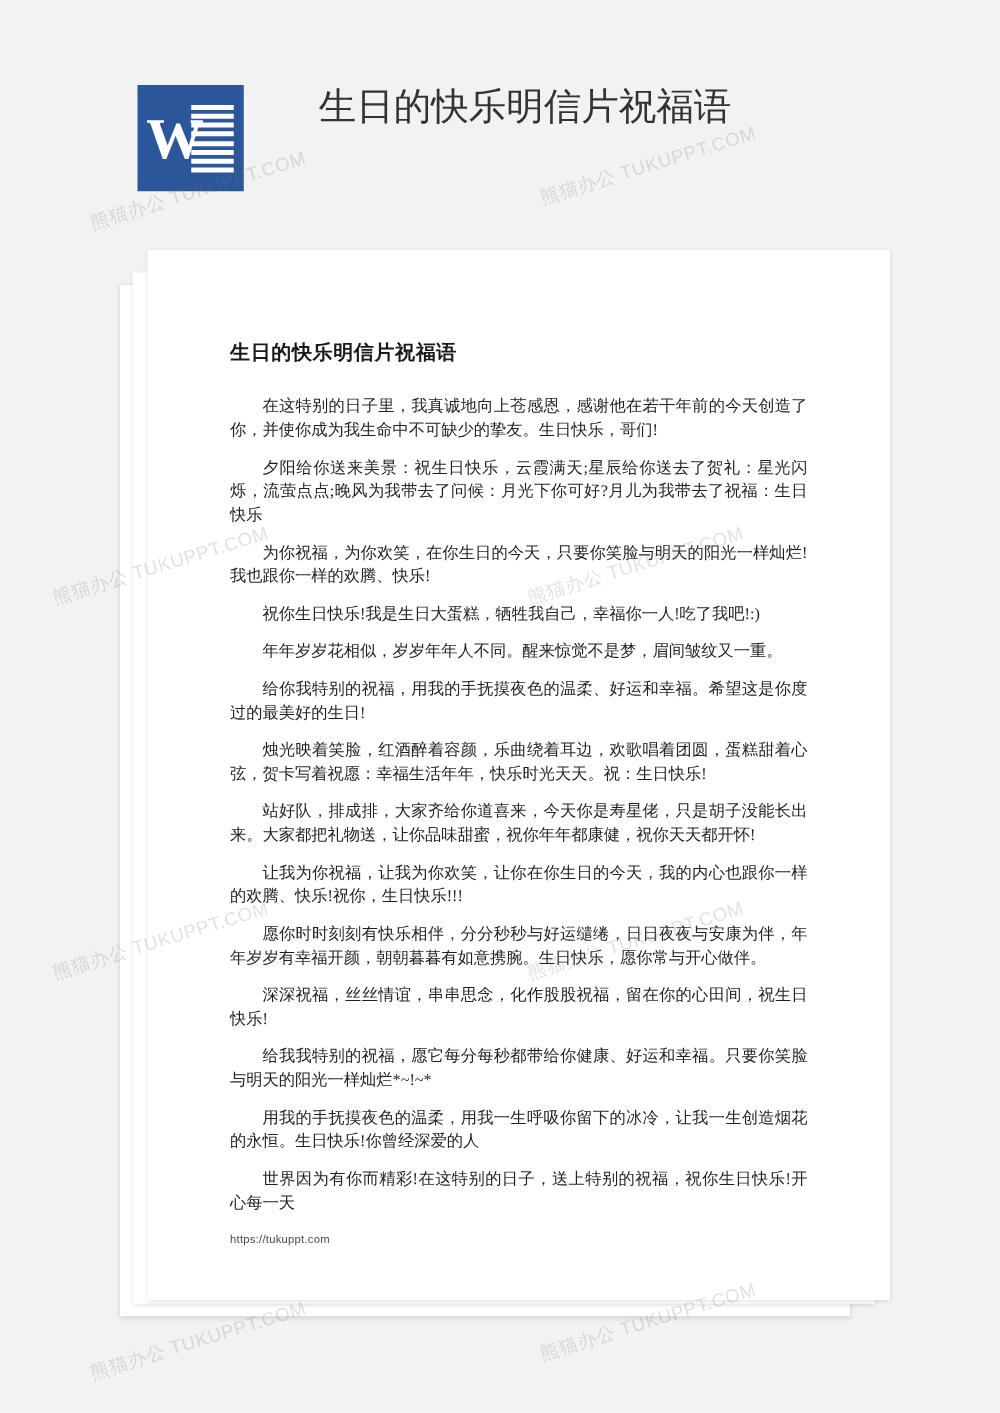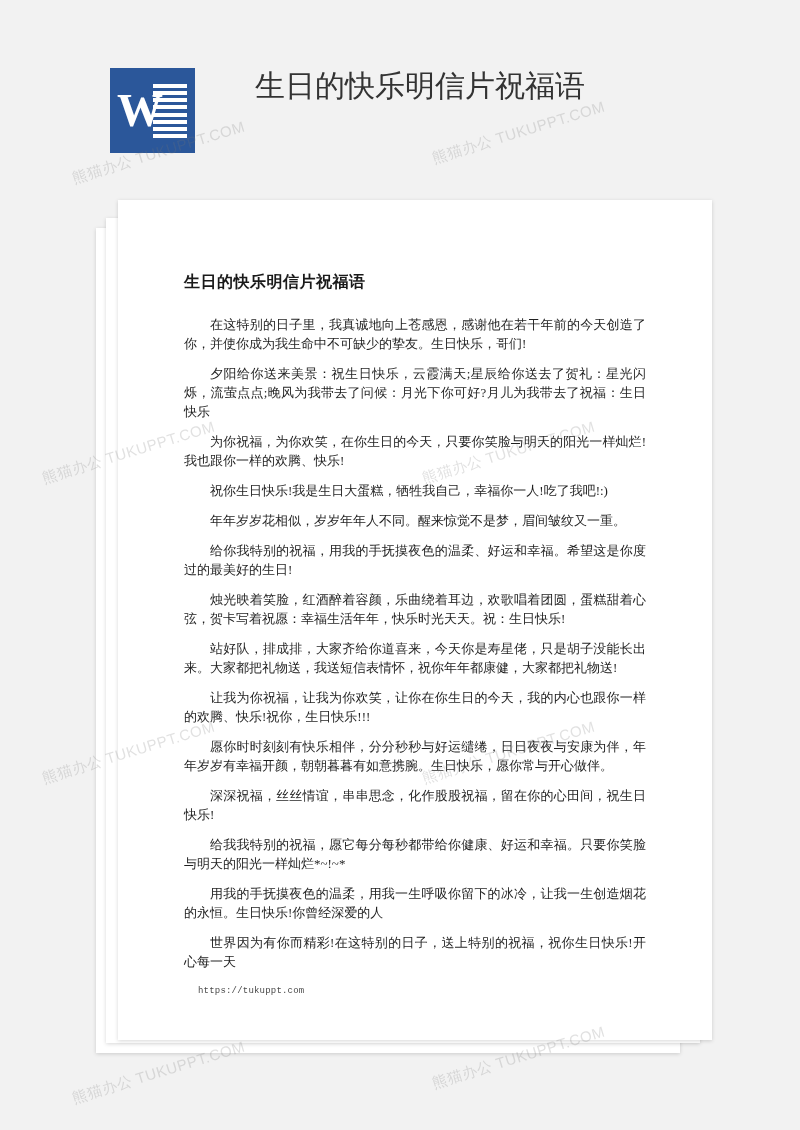--- a/index.html
+++ b/index.html
@@ -107,23 +107,23 @@
     font-family: "Liberation Serif", serif;
     font-size: 13px;
     line-height: 19px;
     color: #1f1f1f;
     margin: 0 0 11px 0;
     text-indent: 2em;
     text-align: justify;
   }
   .doc-url {
     position: absolute;
-    left: 80px;
+    left: 66px;
     bottom: 44px;
-    font-family: Liberation Mono, monospace;
+    font-family: Liberation Sans, sans-serif;
     font-size: 9px;
     color: #4a4a4a;
     letter-spacing: 0.2px;
   }
 
   
   .wm {
     position: absolute;
     font-family: "Liberation Sans", sans-serif;
     font-size: 15px;
@@ -171,21 +171,21 @@
 
 <div class="doc-body">
   <h1 class="doc-heading">生日的快乐明信片祝福语</h1>
   <p class="doc-p">在这特别的日子里，我真诚地向上苍感恩，感谢他在若干年前的今天创造了你，并使你成为我生命中不可缺少的挚友。生日快乐，哥们!</p>
   <p class="doc-p">夕阳给你送来美景：祝生日快乐，云霞满天;星辰给你送去了贺礼：星光闪烁，流萤点点;晚风为我带去了问候：月光下你可好?月儿为我带去了祝福：生日快乐</p>
   <p class="doc-p">为你祝福，为你欢笑，在你生日的今天，只要你笑脸与明天的阳光一样灿烂!我也跟你一样的欢腾、快乐!</p>
   <p class="doc-p">祝你生日快乐!我是生日大蛋糕，牺牲我自己，幸福你一人!吃了我吧!:)</p>
   <p class="doc-p">年年岁岁花相似，岁岁年年人不同。醒来惊觉不是梦，眉间皱纹又一重。</p>
   <p class="doc-p">给你我特别的祝福，用我的手抚摸夜色的温柔、好运和幸福。希望这是你度过的最美好的生日!</p>
   <p class="doc-p">烛光映着笑脸，红酒醉着容颜，乐曲绕着耳边，欢歌唱着团圆，蛋糕甜着心弦，贺卡写着祝愿：幸福生活年年，快乐时光天天。祝：生日快乐!</p>
-  <p class="doc-p">站好队，排成排，大家齐给你道喜来，今天你是寿星佬，只是胡子没能长出来。大家都把礼物送，我送短信表情怀，祝你年年都康健，大家都把礼物送!</p>
+  <p class="doc-p">站好队，排成排，大家齐给你道喜来，今天你是寿星佬，只是胡子没能长出来。大家都把礼物送，让你品味甜蜜，祝你年年都康健，祝你天天都开怀!</p>
   <p class="doc-p">让我为你祝福，让我为你欢笑，让你在你生日的今天，我的内心也跟你一样的欢腾、快乐!祝你，生日快乐!!!</p>
   <p class="doc-p">愿你时时刻刻有快乐相伴，分分秒秒与好运缱绻，日日夜夜与安康为伴，年年岁岁有幸福开颜，朝朝暮暮有如意携腕。生日快乐，愿你常与开心做伴。</p>
   <p class="doc-p">深深祝福，丝丝情谊，串串思念，化作股股祝福，留在你的心田间，祝生日快乐!</p>
   <p class="doc-p">给我我特别的祝福，愿它每分每秒都带给你健康、好运和幸福。只要你笑脸与明天的阳光一样灿烂*~!~*</p>
   <p class="doc-p">用我的手抚摸夜色的温柔，用我一生呼吸你留下的冰冷，让我一生创造烟花的永恒。生日快乐!你曾经深爱的人</p>
   <p class="doc-p">世界因为有你而精彩!在这特别的日子，送上特别的祝福，祝你生日快乐!开心每一天</p>
   <div class="doc-url">https://tukuppt.com</div>
 </div>
 
 <div class="wm wm-1">熊猫办公 TUKUPPT.COM</div>

